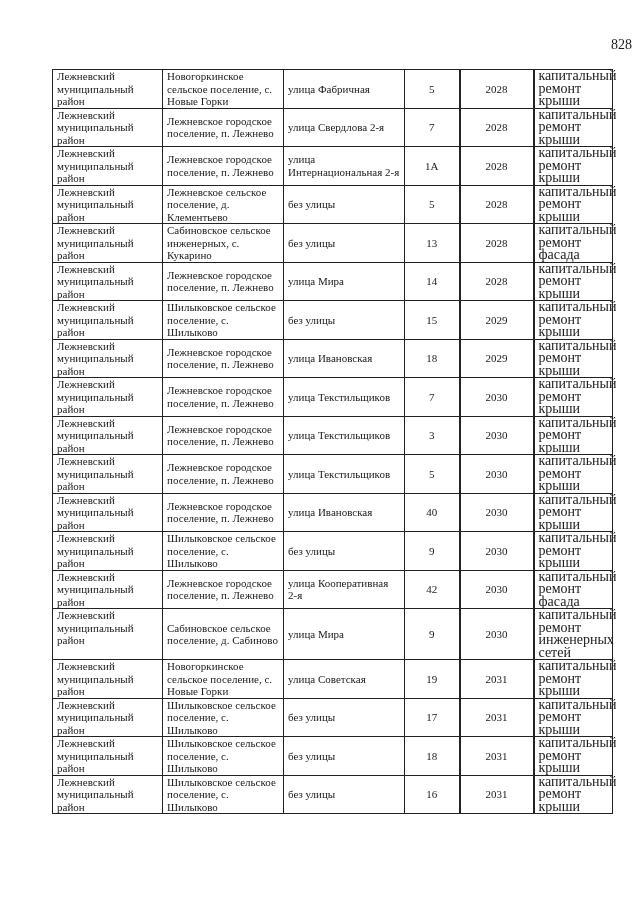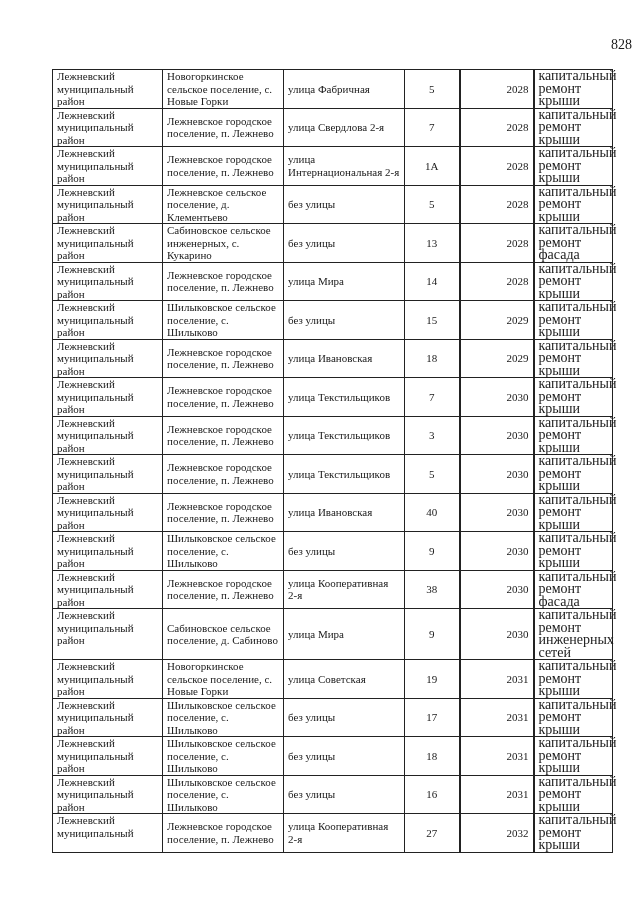--- a/index.html
+++ b/index.html
@@ -12,21 +12,21 @@
   table.registry td { border: 1px solid #222; padding: 0 4px; vertical-align: middle; }
   table.registry col.c1 { width: 110px; }
   table.registry col.c2 { width: 121px; }
   table.registry col.c3 { width: 121px; }
   table.registry col.c4 { width: 55px; }
   table.registry col.c5 { width: 74px; }
   table.registry col.c6 { width: 79px; }
   td.district { vertical-align: top !important; padding-top: 1px; }
   td.num, td.year { text-align: center; }
   td.num { border-right: 2px solid #222 !important; }
-  td.year { border-right: 2px solid #222 !important; text-align: right; }
+  td.year { border-right: 2px solid #222 !important; }
   td.work { font-size: 14px; line-height: 12.5px; }
   tr { height: 38px; }
   tr.tall { height: 50px; }
   tr.last { height: 30px; }
   tr.last td.district { overflow: hidden; }
 </style>
 </head>
 <body>
 
 <div class="page-number">828</div>
@@ -142,21 +142,21 @@
         <td class="settlement-cell">Шилыковское сельское поселение, с. Шилыково</td>
         <td class="street-cell">без улицы</td>
         <td class="num">9</td>
         <td class="year">2030</td>
         <td class="work">капитальный ремонт крыши</td>
       </tr>
       <tr>
         <td class="district">Лежневский муниципальный район</td>
         <td class="settlement-cell">Лежневское городское поселение, п. Лежнево</td>
         <td class="street-cell">улица Кооперативная 2-я</td>
-        <td class="num">38</td>
+        <td class="num">42</td>
         <td class="year">2030</td>
         <td class="work">капитальный ремонт фасада</td>
       </tr>
       <tr class="tall">
         <td class="district">Лежневский муниципальный район</td>
         <td class="settlement-cell">Сабиновское сельское поселение, д. Сабиново</td>
         <td class="street-cell">улица Мира</td>
         <td class="num">9</td>
         <td class="year">2030</td>
         <td class="work">капитальный ремонт инженерных сетей</td>
@@ -186,22 +186,14 @@
         <td class="work">капитальный ремонт крыши</td>
       </tr>
       <tr>
         <td class="district">Лежневский муниципальный район</td>
         <td class="settlement-cell">Шилыковское сельское поселение, с. Шилыково</td>
         <td class="street-cell">без улицы</td>
         <td class="num">16</td>
         <td class="year">2031</td>
         <td class="work">капитальный ремонт крыши</td>
       </tr>
-      <tr class="last">
-        <td class="district">Лежневский муниципальный</td>
-        <td class="settlement-cell">Лежневское городское поселение, п. Лежнево</td>
-        <td class="street-cell">улица Кооперативная 2-я</td>
-        <td class="num">27</td>
-        <td class="year">2032</td>
-        <td class="work">капитальный ремонт крыши</td>
-      </tr>
     </tbody>
 </table>
 
 </body></html>

